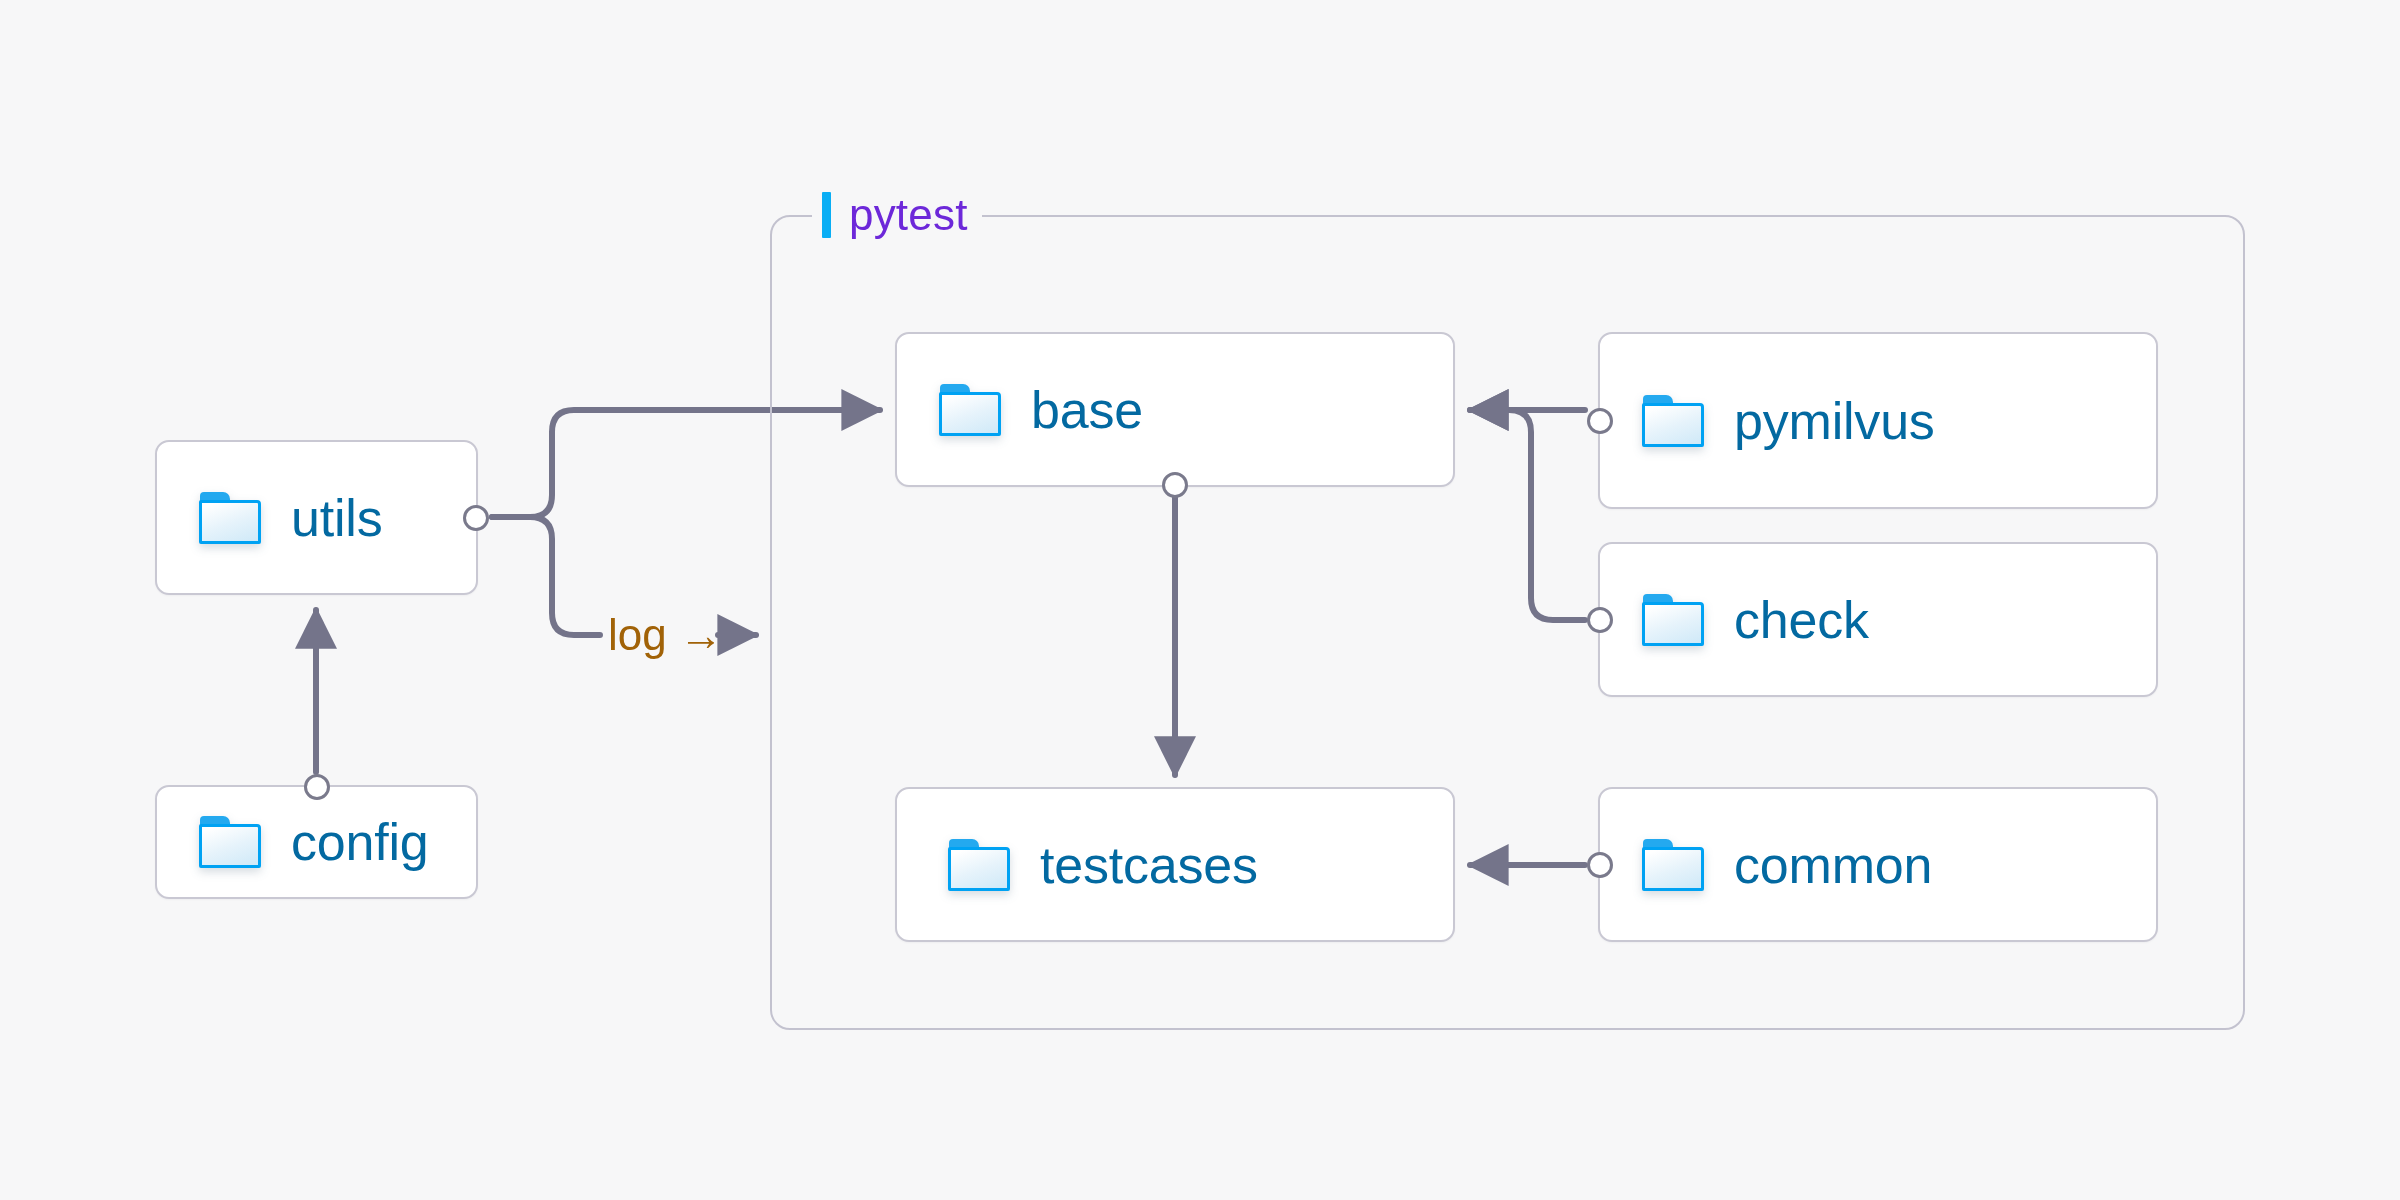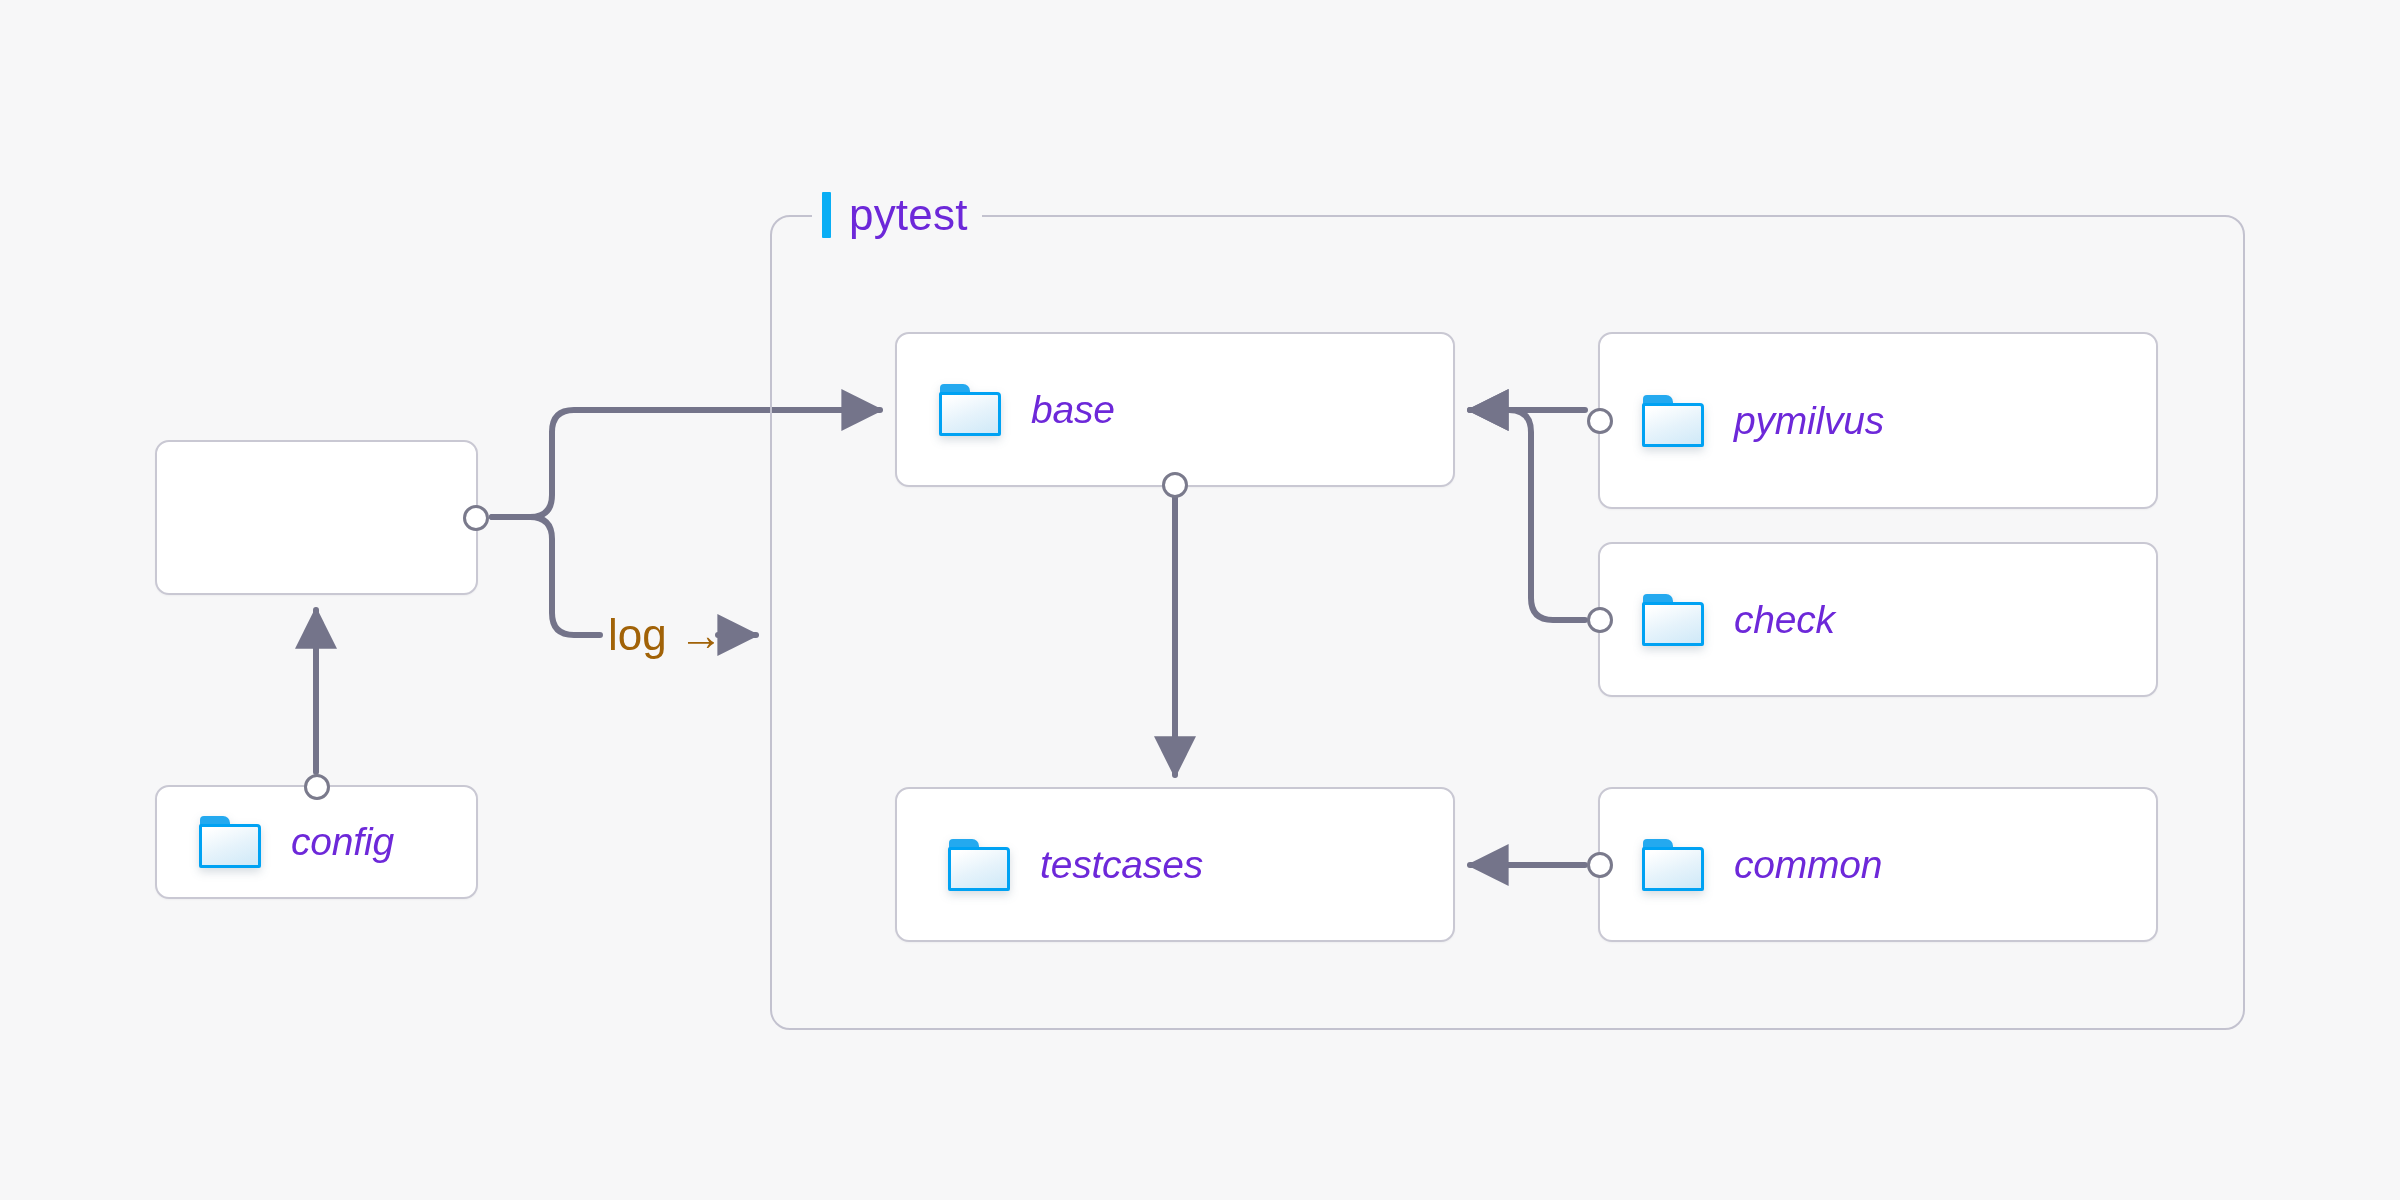--- a/index.html
+++ b/index.html
@@ -67,25 +67,24 @@
     align-items: center;
     box-shadow: 0 1px 2px rgba(24,28,48,0.04);
   }
   .node-inner {
     display: flex;
     align-items: center;
     gap: 30px;
     padding-left: 42px;
   }
   .node-label {
-    font-size: 39px;
-    color: #6d28d9;
+    font-size: 52px;
+    color: #0369a1;
     letter-spacing: -0.2px;
     white-space: nowrap;
-    font-style: italic;
   }
 
   
   .folder-icon {
     position: relative;
     width: 62px;
     height: 52px;
     flex: 0 0 auto;
     filter: drop-shadow(0 4px 5px rgba(30,60,90,0.18));
   }
@@ -174,20 +173,27 @@
   </svg>
 
   <div class="group-frame" style="left:770px; top:215px; width:1475px; height:815px;"></div>
 
   <div class="group-label-wrap" style="left:812px; top:187px;">
     <span class="group-accent-bar"></span>
     <span class="group-label-text">pytest</span>
   </div>
 
   <div class="node" style="left:155px; top:440px; width:323px; height:155px;">
+    <div class="node-inner">
+      <span class="folder-icon">
+        <span class="tab"></span>
+          <span class="body"></span>
+      </span>
+      <span class="node-label">utils</span>
+    </div>
     <span class="port" style="left:100%; top:50%;"></span>
   </div>
 
   <div class="node" style="left:155px; top:785px; width:323px; height:114px;">
     <div class="node-inner">
       <span class="folder-icon">
         <span class="tab"></span>
           <span class="body"></span>
       </span>
       <span class="node-label">config</span>

